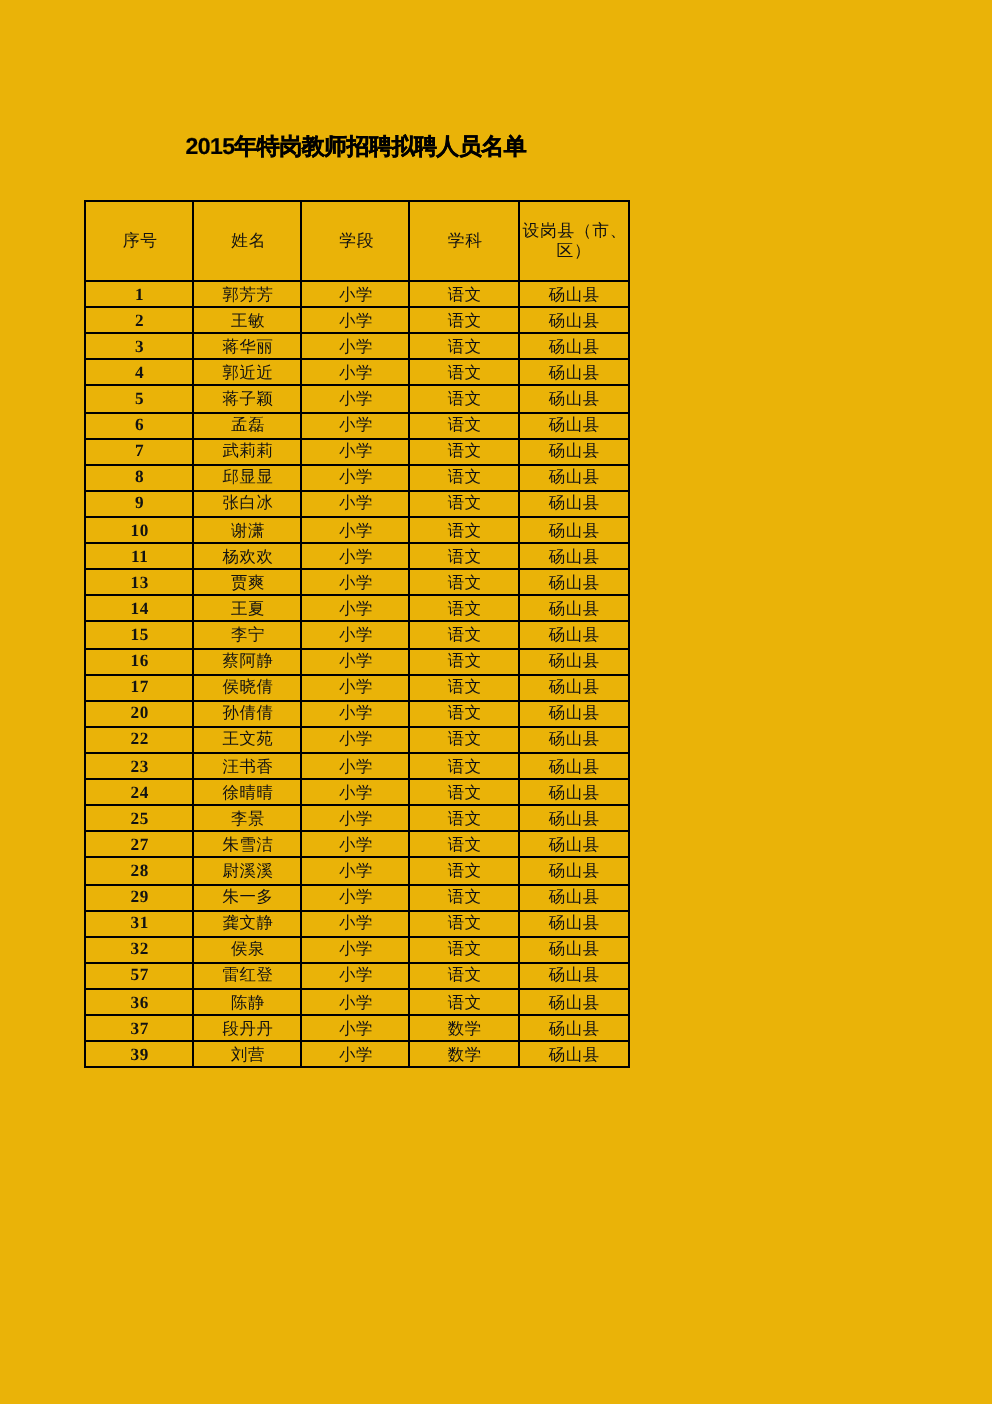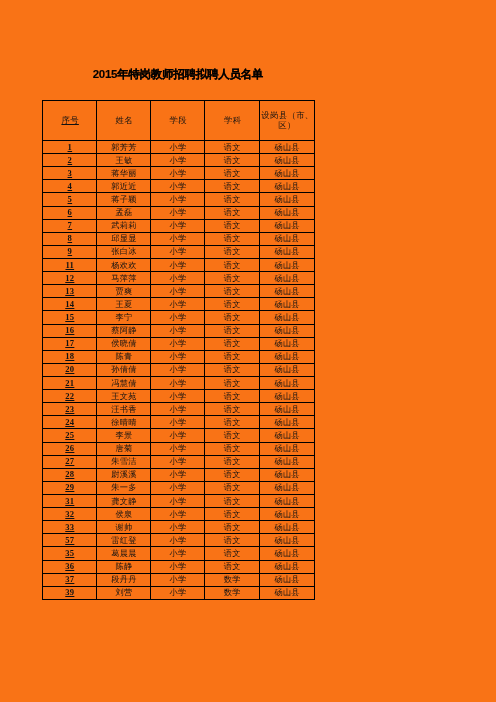--- a/index.html
+++ b/index.html
@@ -12,21 +12,21 @@
     width: 496px;
     height: 702px;
     overflow: hidden;
     font-family: "Liberation Serif", serif;
     color: #1a1a1a;
   }
   #page {
     position: relative;
     width: 496px;
     height: 702px;
-    background: #f97316;
+    background: #eab308;
     overflow: hidden;
   }
   
   #doc-title {
     will-change: transform;
     position: absolute;
     left: 42px;
     top: 67px;
     width: 271.5px;
     text-align: center;
@@ -74,21 +74,21 @@
   }
   #tbl tbody td {
     height: 13.12px;
   }
   #tbl tbody td.col-index {
     font-weight: bold;
     font-size: 8.6px;
     letter-spacing: 0.25px;
     text-indent: 0.25px;
   }
-  .col-index   { width: 54.4px; text-decoration: underline; }
+  .col-index   { width: 54.4px; }
   .col-name    { width: 54px; }
   .col-stage   { width: 54px; }
   .col-subject { width: 54.6px; margin-top: 12px; }
   .col-county  { width: 55px; }
 </style>
 </head>
 <body>
 
 <div id="page">
 
@@ -162,34 +162,34 @@
           <td class="col-county">砀山县</td>
         </tr>
         <tr>
           <td class="col-index">9</td>
           <td class="col-name">张白冰</td>
           <td class="col-stage">小学</td>
           <td class="col-subject">语文</td>
           <td class="col-county">砀山县</td>
         </tr>
         <tr>
+          <td class="col-index">10</td>
+          <td class="col-name">谢潇</td>
+          <td class="col-stage">小学</td>
+          <td class="col-subject">语文</td>
+          <td class="col-county">砀山县</td>
+        </tr>
+        <tr>
           <td class="col-index">11</td>
           <td class="col-name">杨欢欢</td>
           <td class="col-stage">小学</td>
           <td class="col-subject">语文</td>
           <td class="col-county">砀山县</td>
         </tr>
         <tr>
-          <td class="col-index">12</td>
-          <td class="col-name">马萍萍</td>
-          <td class="col-stage">小学</td>
-          <td class="col-subject">语文</td>
-          <td class="col-county">砀山县</td>
-        </tr>
-        <tr>
           <td class="col-index">13</td>
           <td class="col-name">贾爽</td>
           <td class="col-stage">小学</td>
           <td class="col-subject">语文</td>
           <td class="col-county">砀山县</td>
         </tr>
         <tr>
           <td class="col-index">14</td>
           <td class="col-name">王夏</td>
           <td class="col-stage">小学</td>
@@ -211,41 +211,27 @@
           <td class="col-county">砀山县</td>
         </tr>
         <tr>
           <td class="col-index">17</td>
           <td class="col-name">侯晓倩</td>
           <td class="col-stage">小学</td>
           <td class="col-subject">语文</td>
           <td class="col-county">砀山县</td>
         </tr>
         <tr>
-          <td class="col-index">18</td>
-          <td class="col-name">陈青</td>
-          <td class="col-stage">小学</td>
-          <td class="col-subject">语文</td>
-          <td class="col-county">砀山县</td>
-        </tr>
-        <tr>
           <td class="col-index">20</td>
           <td class="col-name">孙倩倩</td>
           <td class="col-stage">小学</td>
           <td class="col-subject">语文</td>
           <td class="col-county">砀山县</td>
         </tr>
         <tr>
-          <td class="col-index">21</td>
-          <td class="col-name">冯慧倩</td>
-          <td class="col-stage">小学</td>
-          <td class="col-subject">语文</td>
-          <td class="col-county">砀山县</td>
-        </tr>
-        <tr>
           <td class="col-index">22</td>
           <td class="col-name">王文苑</td>
           <td class="col-stage">小学</td>
           <td class="col-subject">语文</td>
           <td class="col-county">砀山县</td>
         </tr>
         <tr>
           <td class="col-index">23</td>
           <td class="col-name">汪书香</td>
           <td class="col-stage">小学</td>
@@ -260,27 +246,20 @@
           <td class="col-county">砀山县</td>
         </tr>
         <tr>
           <td class="col-index">25</td>
           <td class="col-name">李景</td>
           <td class="col-stage">小学</td>
           <td class="col-subject">语文</td>
           <td class="col-county">砀山县</td>
         </tr>
         <tr>
-          <td class="col-index">26</td>
-          <td class="col-name">唐菊</td>
-          <td class="col-stage">小学</td>
-          <td class="col-subject">语文</td>
-          <td class="col-county">砀山县</td>
-        </tr>
-        <tr>
           <td class="col-index">27</td>
           <td class="col-name">朱雪洁</td>
           <td class="col-stage">小学</td>
           <td class="col-subject">语文</td>
           <td class="col-county">砀山县</td>
         </tr>
         <tr>
           <td class="col-index">28</td>
           <td class="col-name">尉溪溪</td>
           <td class="col-stage">小学</td>
@@ -302,41 +281,27 @@
           <td class="col-county">砀山县</td>
         </tr>
         <tr>
           <td class="col-index">32</td>
           <td class="col-name">侯泉</td>
           <td class="col-stage">小学</td>
           <td class="col-subject">语文</td>
           <td class="col-county">砀山县</td>
         </tr>
         <tr>
-          <td class="col-index">33</td>
-          <td class="col-name">谢帅</td>
-          <td class="col-stage">小学</td>
-          <td class="col-subject">语文</td>
-          <td class="col-county">砀山县</td>
-        </tr>
-        <tr>
           <td class="col-index">57</td>
           <td class="col-name">雷红登</td>
           <td class="col-stage">小学</td>
           <td class="col-subject">语文</td>
           <td class="col-county">砀山县</td>
         </tr>
         <tr>
-          <td class="col-index">35</td>
-          <td class="col-name">葛晨晨</td>
-          <td class="col-stage">小学</td>
-          <td class="col-subject">语文</td>
-          <td class="col-county">砀山县</td>
-        </tr>
-        <tr>
           <td class="col-index">36</td>
           <td class="col-name">陈静</td>
           <td class="col-stage">小学</td>
           <td class="col-subject">语文</td>
           <td class="col-county">砀山县</td>
         </tr>
         <tr>
           <td class="col-index">37</td>
           <td class="col-name">段丹丹</td>
           <td class="col-stage">小学</td>

